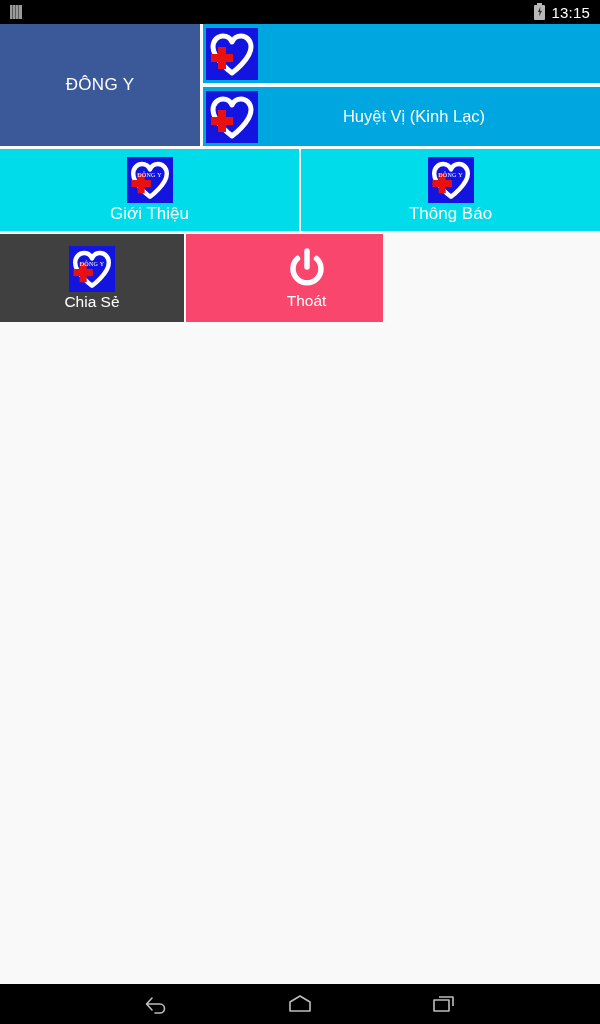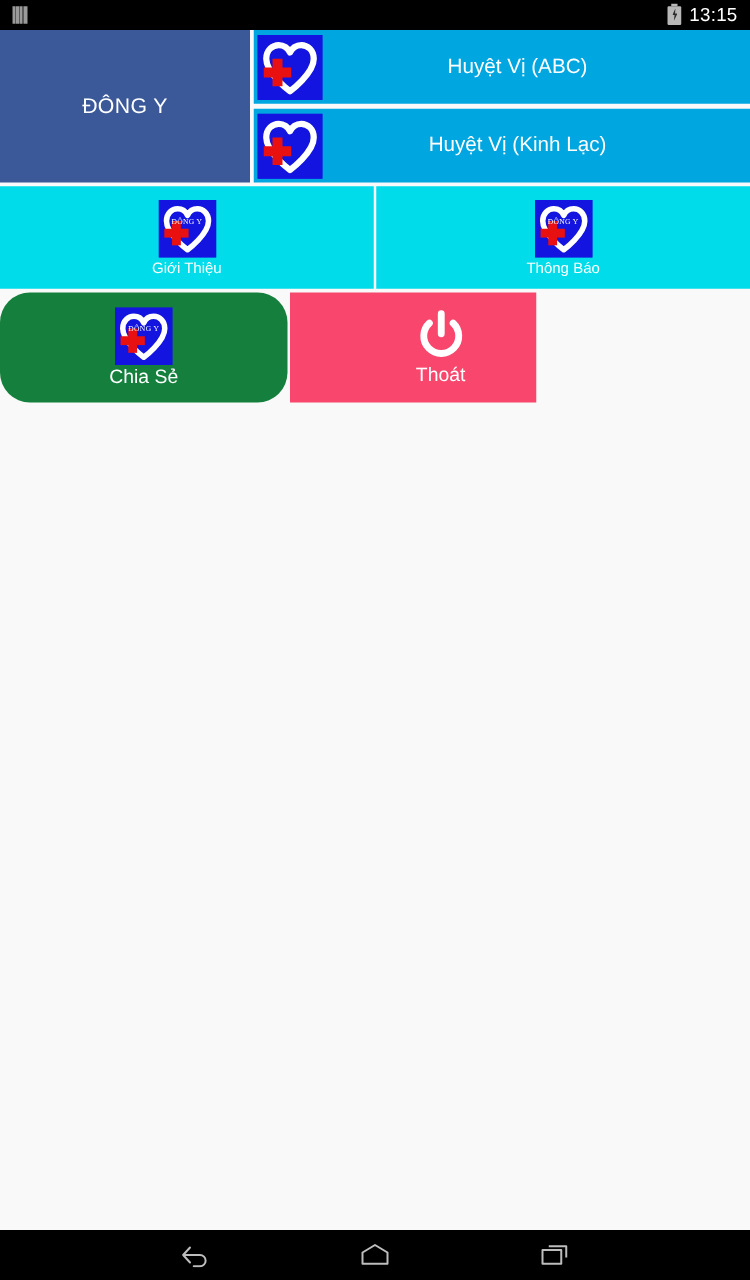--- a/index.html
+++ b/index.html
@@ -132,30 +132,29 @@
 
   
   .tile-cyan {
     width: 299px;
     height: 82px;
     background: #00dcea;
   }
   .tile-cyan + .tile-cyan { margin-left: 2px; }
   .tile-cyan .tile-label {
     color: #ffffff;
-    font-size: 12px;
+    font-size: 17px;
     margin-top: 1px;
   }
 
   
   .tile-green {
-    width: 230px;
+    width: 184px;
     height: 88px;
-    background: #15803d;
-    border-radius: 24px;
+    background: #404040;
   }
   .tile-green + .tile-green { margin-left: 2px; }
   .tile-green .tile-label {
     color: #ffffff;
     font-size: 15.5px;
     margin-top: 1px;
   }
   .tile-exit {
     width: 197px;
     height: 88px;
@@ -246,21 +245,20 @@
           <span class="logo">
             <svg viewBox="0 0 52 52" xmlns="http://www.w3.org/2000/svg">
               <rect x="0" y="0" width="52" height="52" fill="#1414e0"></rect>
               <path d="M26 45 C26 45 7 31 7 19 C7 12 12 8 17 8 C21 8 24.5 10.5 26 14 C27.5 10.5 31 8 35 8 C40 8 45 12 45 19 C45 31 26 45 26 45 Z" fill="none" stroke="#ffffff" stroke-width="5" stroke-linejoin="round" stroke-linecap="round"></path>
               <g fill="#e81010">
                 <rect x="5" y="26" width="22" height="8"></rect>
                 <rect x="12" y="19" width="8" height="22"></rect>
               </g>
             </svg>
           </span>
-          <span class="tile-label">Huyệt Vị (ABC)</span>
         </div>
 
         <div class="tile tile-wide">
           <span class="logo">
             <svg viewBox="0 0 52 52" xmlns="http://www.w3.org/2000/svg">
               <rect x="0" y="0" width="52" height="52" fill="#1414e0"></rect>
               <path d="M26 45 C26 45 7 31 7 19 C7 12 12 8 17 8 C21 8 24.5 10.5 26 14 C27.5 10.5 31 8 35 8 C40 8 45 12 45 19 C45 31 26 45 26 45 Z" fill="none" stroke="#ffffff" stroke-width="5" stroke-linejoin="round" stroke-linecap="round"></path>
               <g fill="#e81010">
                 <rect x="5" y="26" width="22" height="8"></rect>
                 <rect x="12" y="19" width="8" height="22"></rect>

